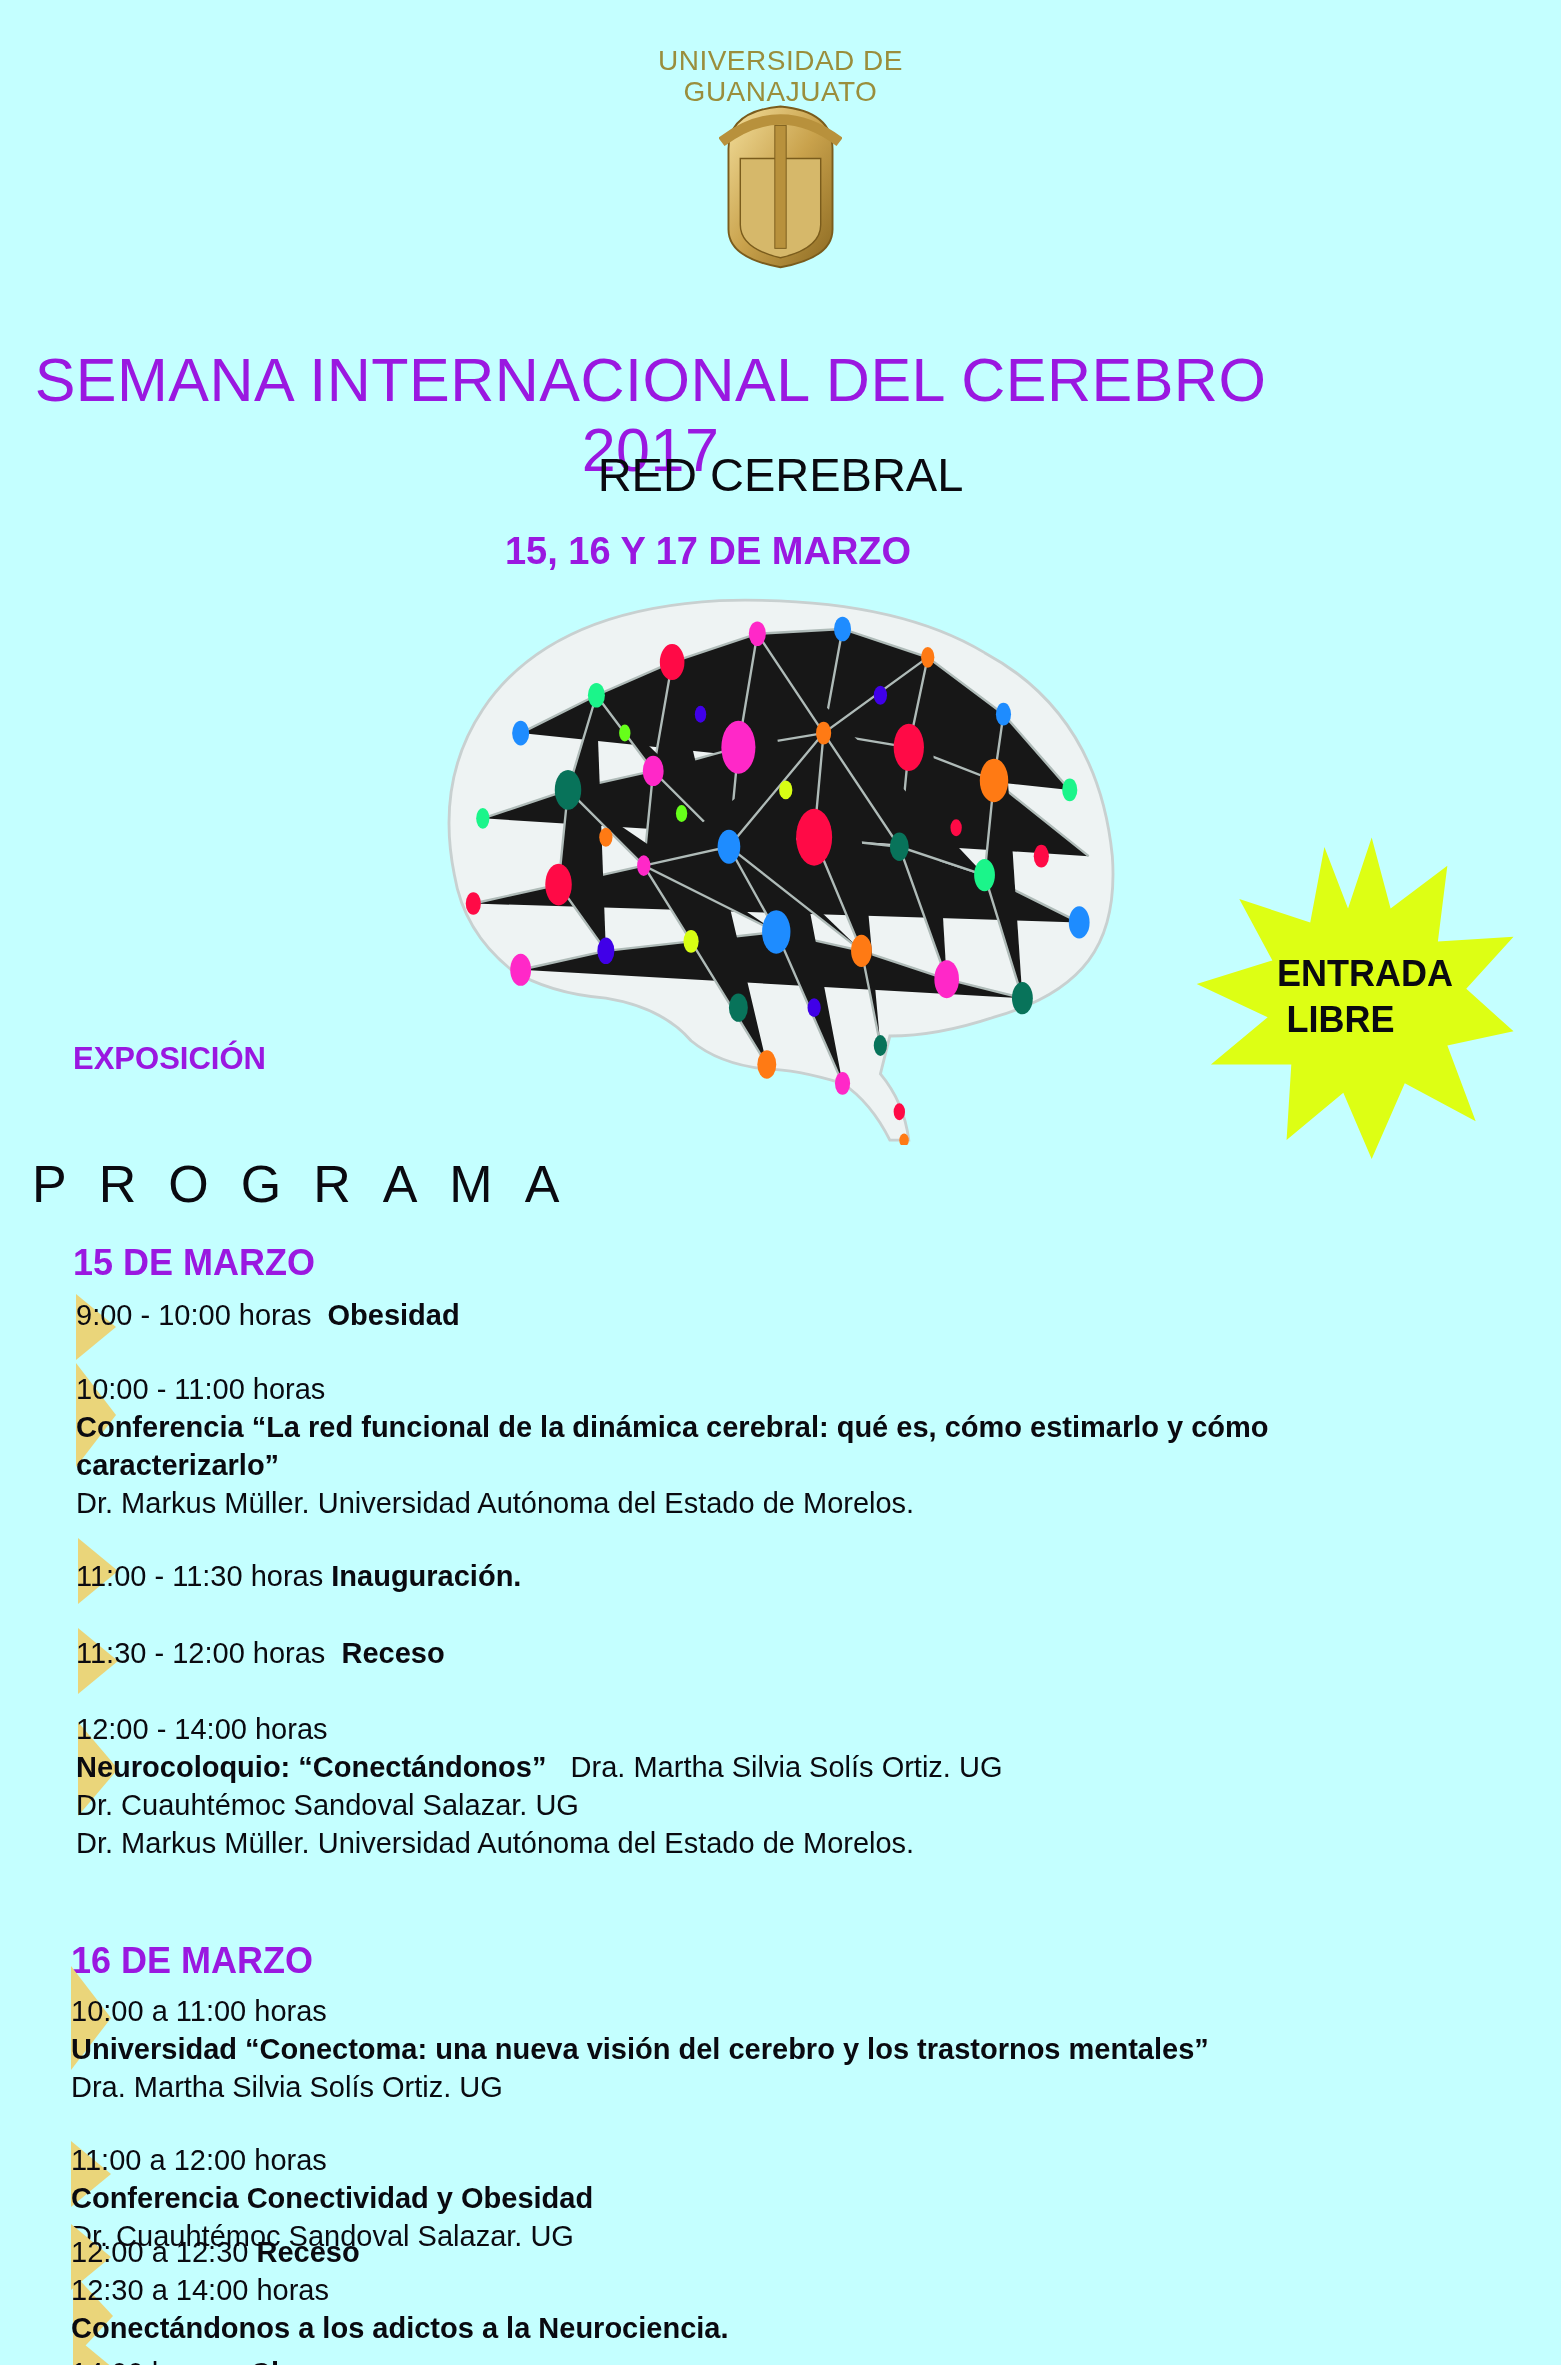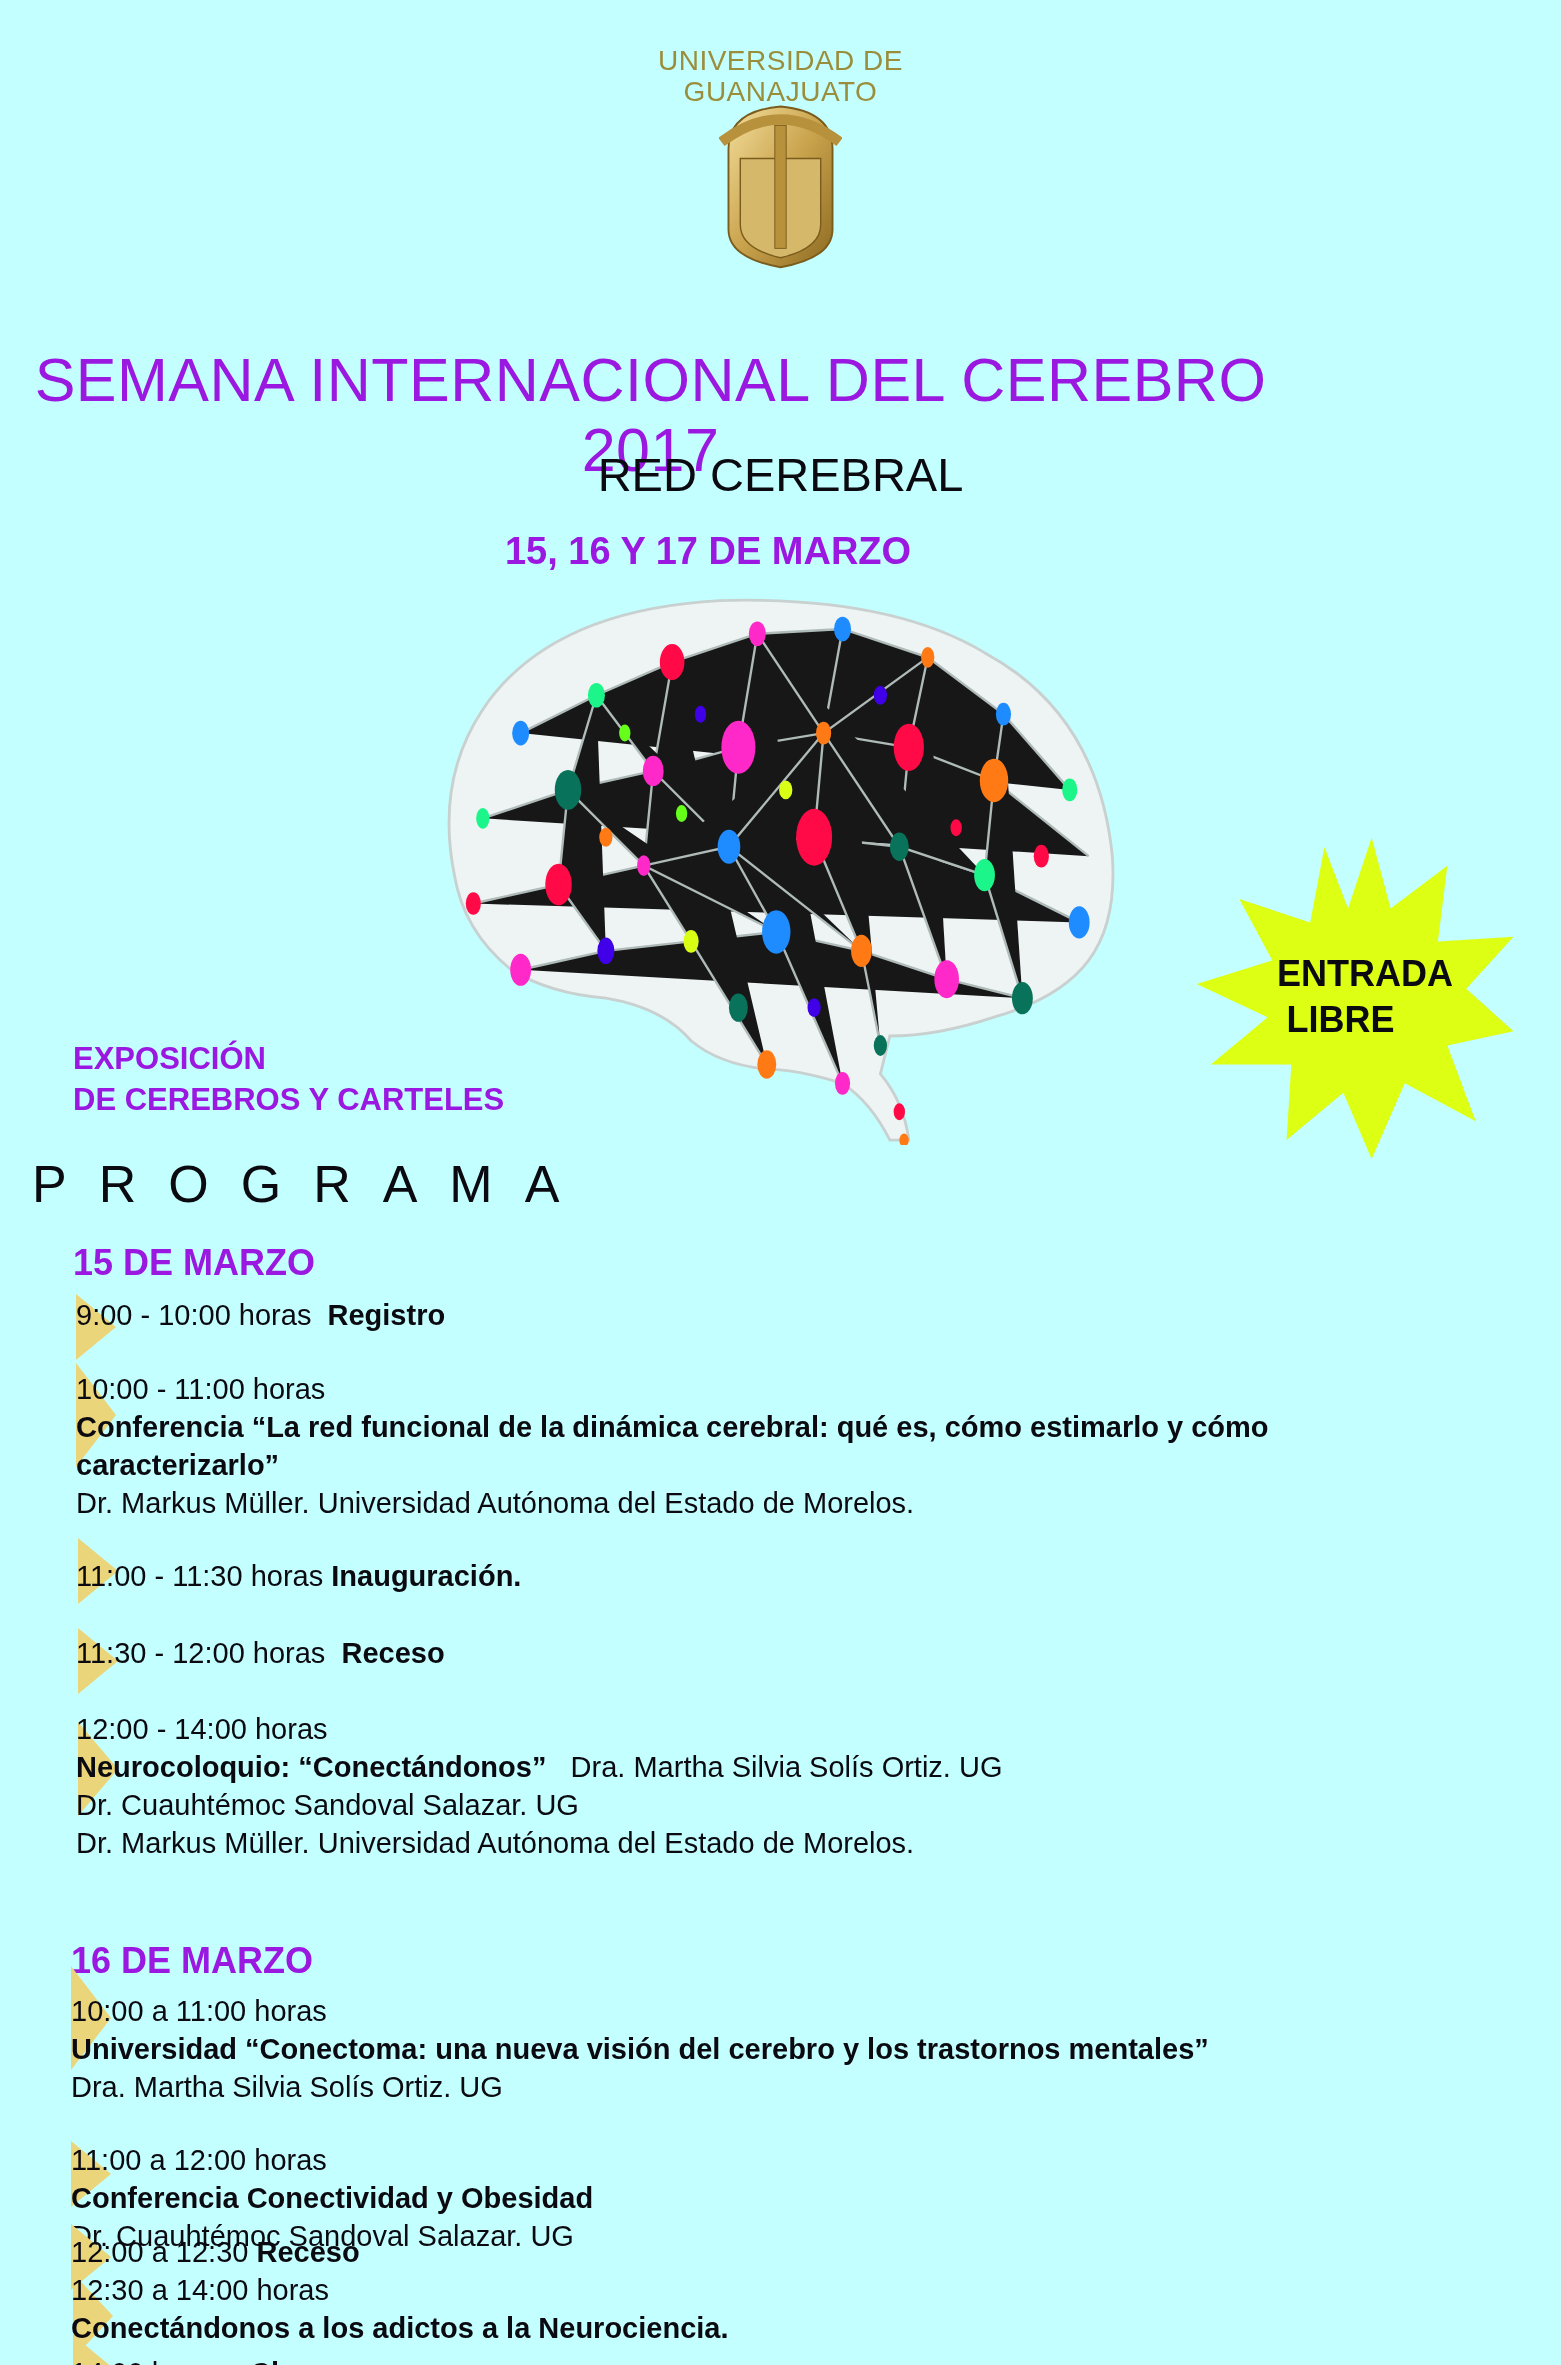--- a/index.html
+++ b/index.html
@@ -110,39 +110,38 @@
     <ellipse cx="380" cy="520" rx="14" ry="20" fill="#ff7a14"></ellipse>
     <ellipse cx="760" cy="420" rx="14" ry="20" fill="#d8ff14"></ellipse>
     <ellipse cx="1300" cy="560" rx="16" ry="24" fill="#ff0a46"></ellipse>
     <ellipse cx="660" cy="880" rx="20" ry="30" fill="#08735a"></ellipse>
     <ellipse cx="820" cy="880" rx="14" ry="20" fill="#4000e8"></ellipse>
   </g>
 </svg>
 
 <div class="abs expo">
   <span class="line">EXPOSICIÓN</span>
-  <span class="line">DE CEREBROS Y CARTELES</span>
 </div>
 
 <svg class="abs badge" viewBox="0 0 700 700">
   <polygon points="380,20 420,170 540,80 520,240 680,230 580,340 680,430 540,460 600,620 450,540 380,700 320,560 200,660 210,500 40,500 160,400 10,330 170,280 100,150 250,200 280,40 330,170" fill="#ddff14"></polygon>
 </svg>
 <div class="abs badge-text">
   <span class="line">ENTRADA</span>
   <span class="line" style="padding-left:9.5px">LIBRE</span>
 </div>
 
 <div class="abs programa">PROGRAMA</div>
 
 <div class="abs day-head" style="left:73px;top:1242px;">15 DE MARZO</div>
 
 <div class="tri" style="left:76px;top:1294px;"></div>
 <div class="item" style="top:1296px;">
   <span>9:00 - 10:00 horas</span>&nbsp;
-  <b>Registro</b>
+  <b>Obesidad</b>
 </div>
 
 <div class="tri" style="left:76px;top:1363px;height:0;border-top-width:52px;border-bottom-width:52px;"></div>
 <div class="item" style="top:1370px;">
   <span class="line">10:00 - 11:00 horas</span>
   <b class="line">Conferencia “La red funcional de la dinámica cerebral: qué es, cómo estimarlo y cómo</b>
   <b class="line">caracterizarlo”</b>
   <span class="line">Dr. Markus Müller. Universidad Autónoma del Estado de Morelos.</span>
 </div>
 

